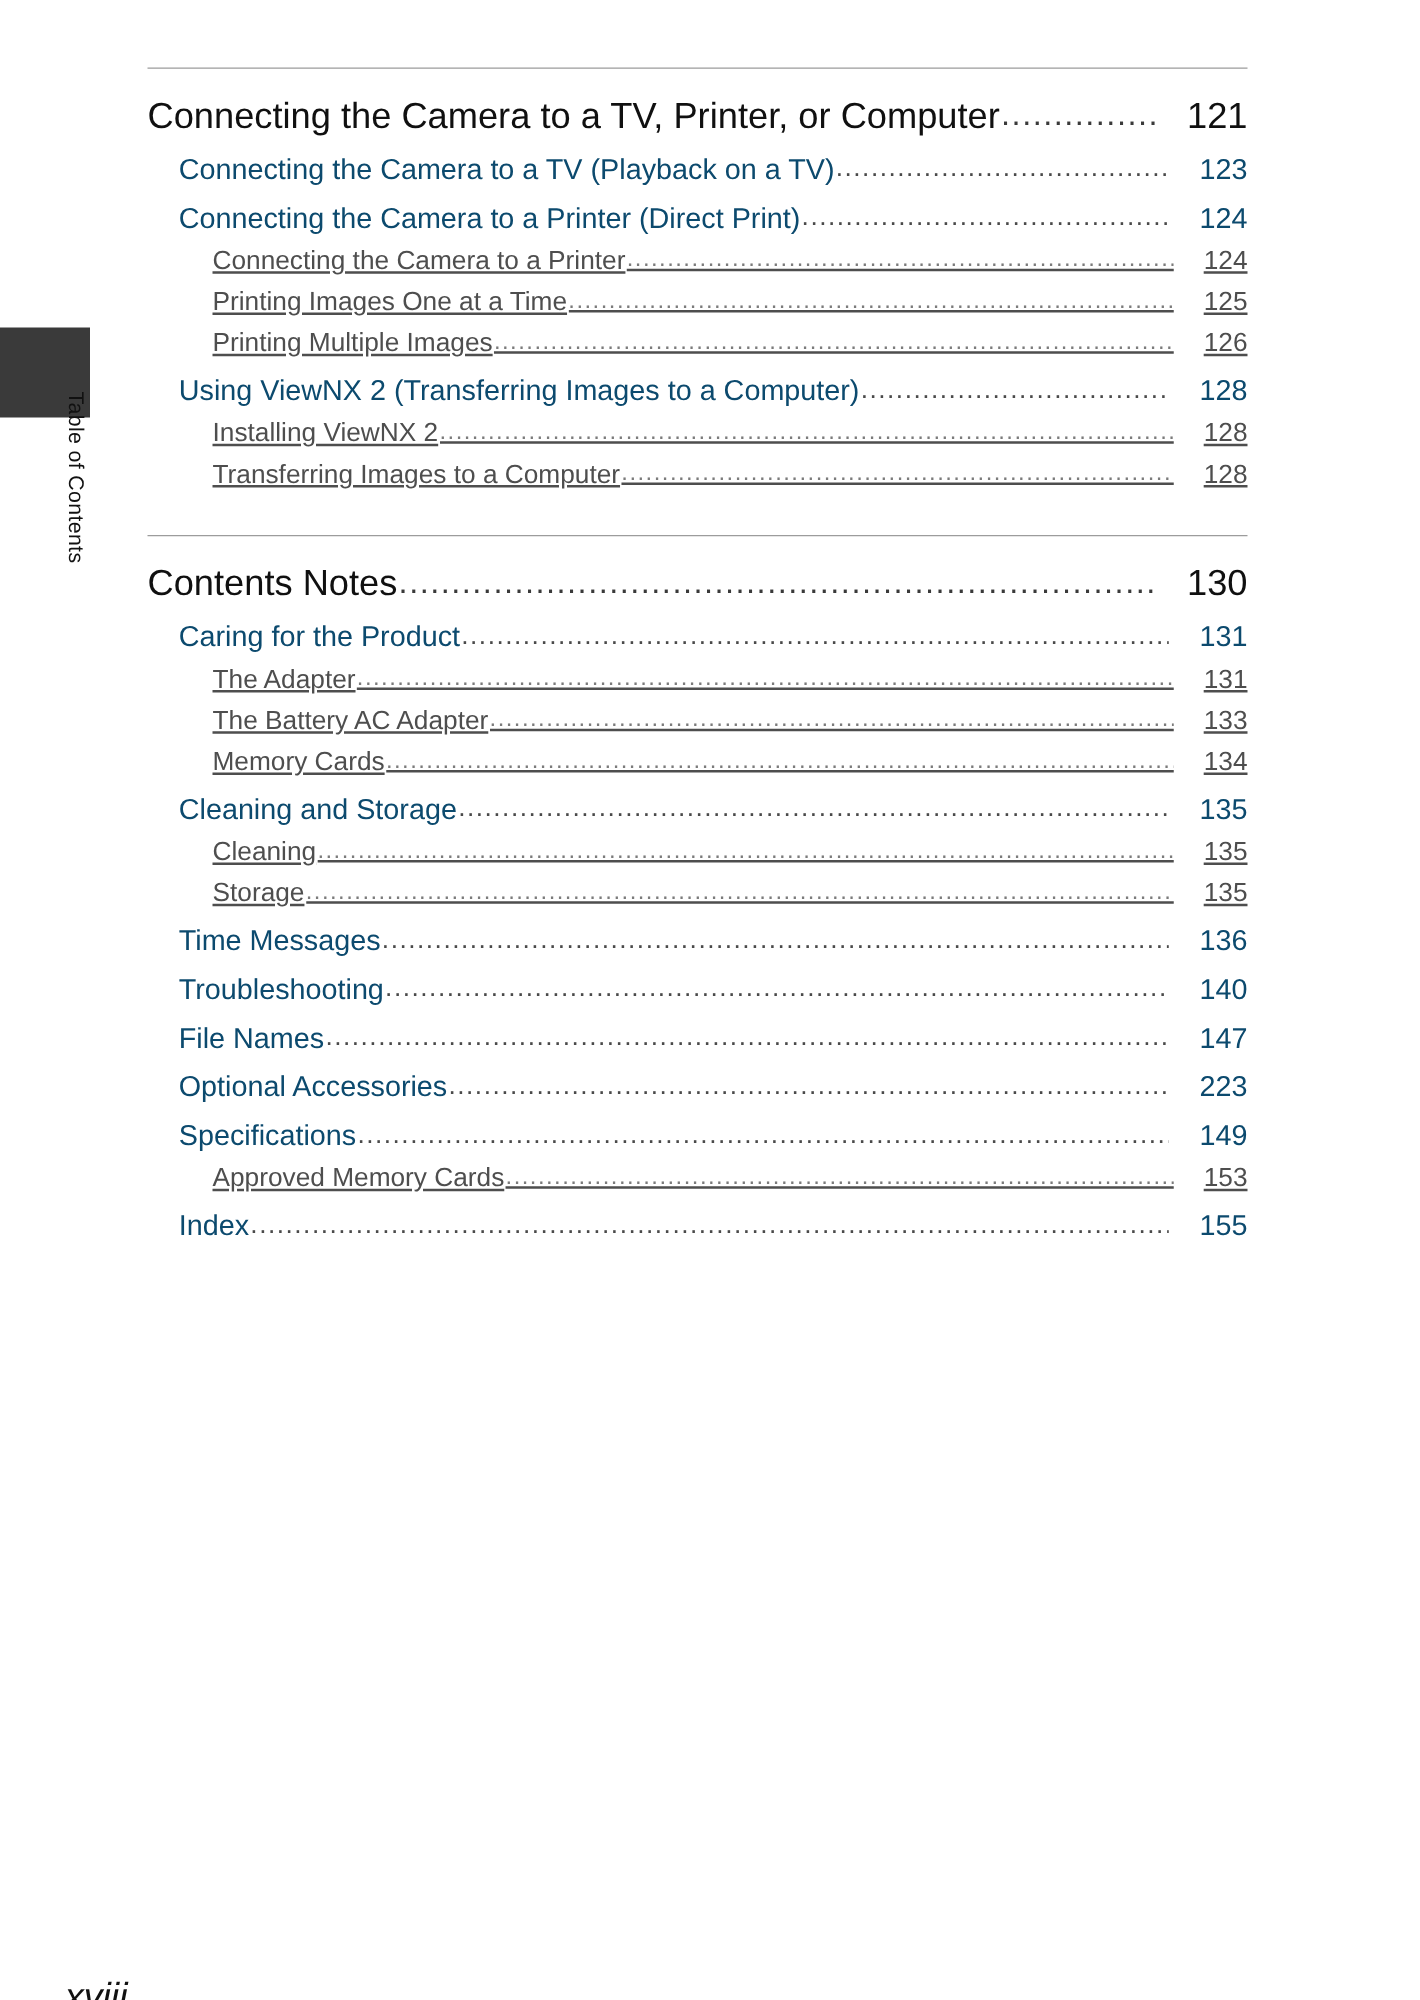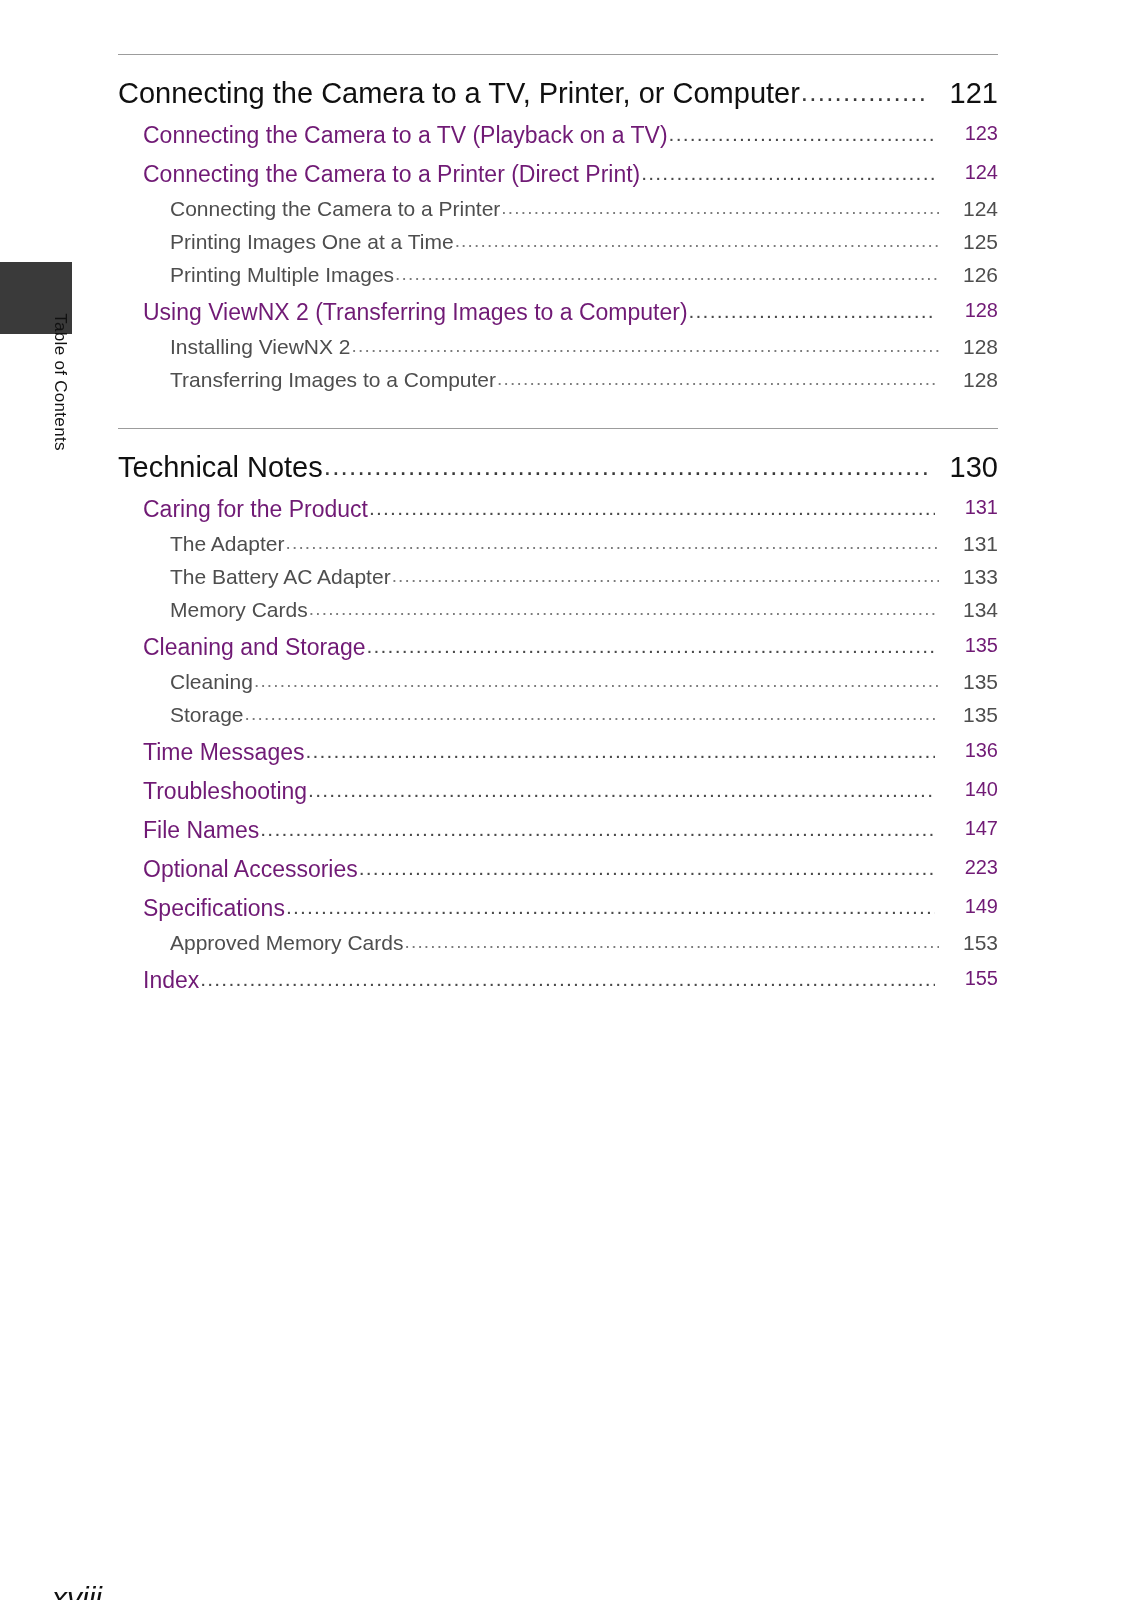--- a/index.html
+++ b/index.html
@@ -89,33 +89,34 @@
     color: #101010;
     margin-top: 22px;
     padding-left: 0;
   }
   .lvl1 .dots::after { font-size: 26px; color: #3a3a3a; }
   .lvl1 .pg { width: 70px; font-size: 29px; }
 
   
   .lvl2 {
     font-size: 23px;
-    color: #701a75;
+    color: #0c4a6e;
     margin-top: 12px;
     padding-left: 25px;
   }
   .lvl2 .dots::after { font-size: 21px; color: #4a4a4a; }
-  .lvl2 .pg { width: 62px; font-size: 20px; }
+  .lvl2 .pg { width: 62px; font-size: 23px; }
 
   
   .lvl3 {
     font-size: 21px;
     color: #4e4e4e;
     margin-top: 9px;
     padding-left: 52px;
+    text-decoration: underline;
   }
   .lvl3 .dots::after { font-size: 19px; color: #7b7b7b; }
   .lvl3 .pg { width: 58px; font-size: 21px; color: #4e4e4e; }
 
   .section-gap { height: 14px; }
 
   .folio {
     position: absolute;
     left: 52px;
     top: 1581px;
@@ -179,21 +180,21 @@
   <div class="entry lvl3">
     <span class="txt">Transferring Images to a Computer</span>
     <span class="dots"></span>
     <span class="pg">128</span>
   </div>
 
   <div class="section-gap"></div>
   <div class="rule mid"></div>
 
   <div class="entry lvl1">
-    <span class="txt">Technical Notes</span>
+    <span class="txt">Contents Notes</span>
     <span class="dots"></span>
     <span class="pg">130</span>
   </div>
 
   <div class="entry lvl2">
     <span class="txt">Caring for the Product</span>
     <span class="dots"></span>
     <span class="pg">131</span>
   </div>
   <div class="entry lvl3">

